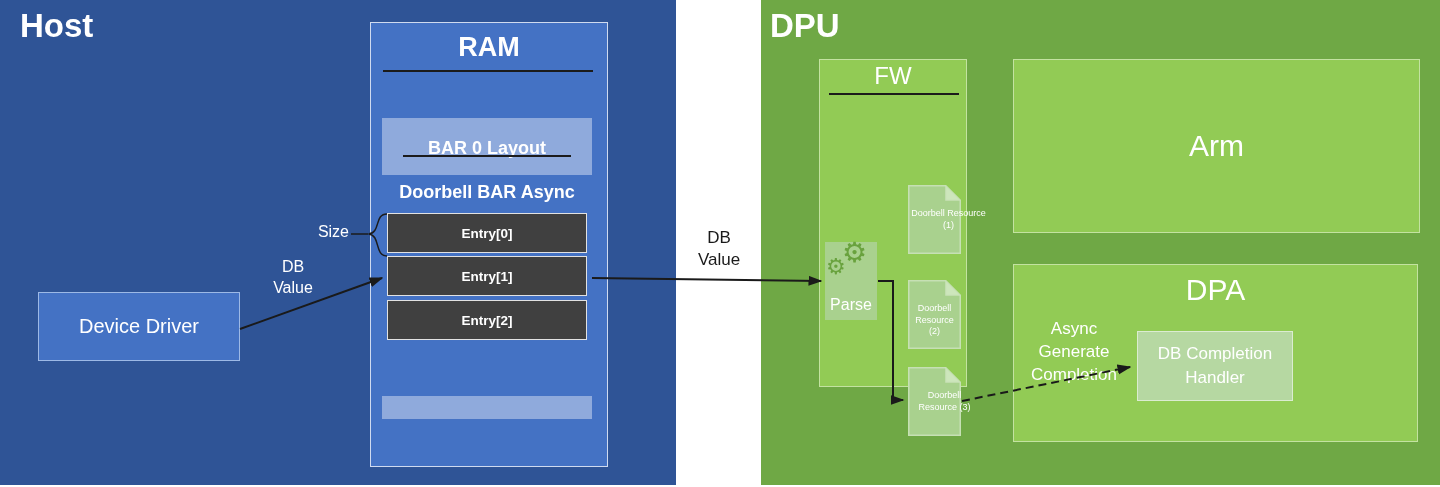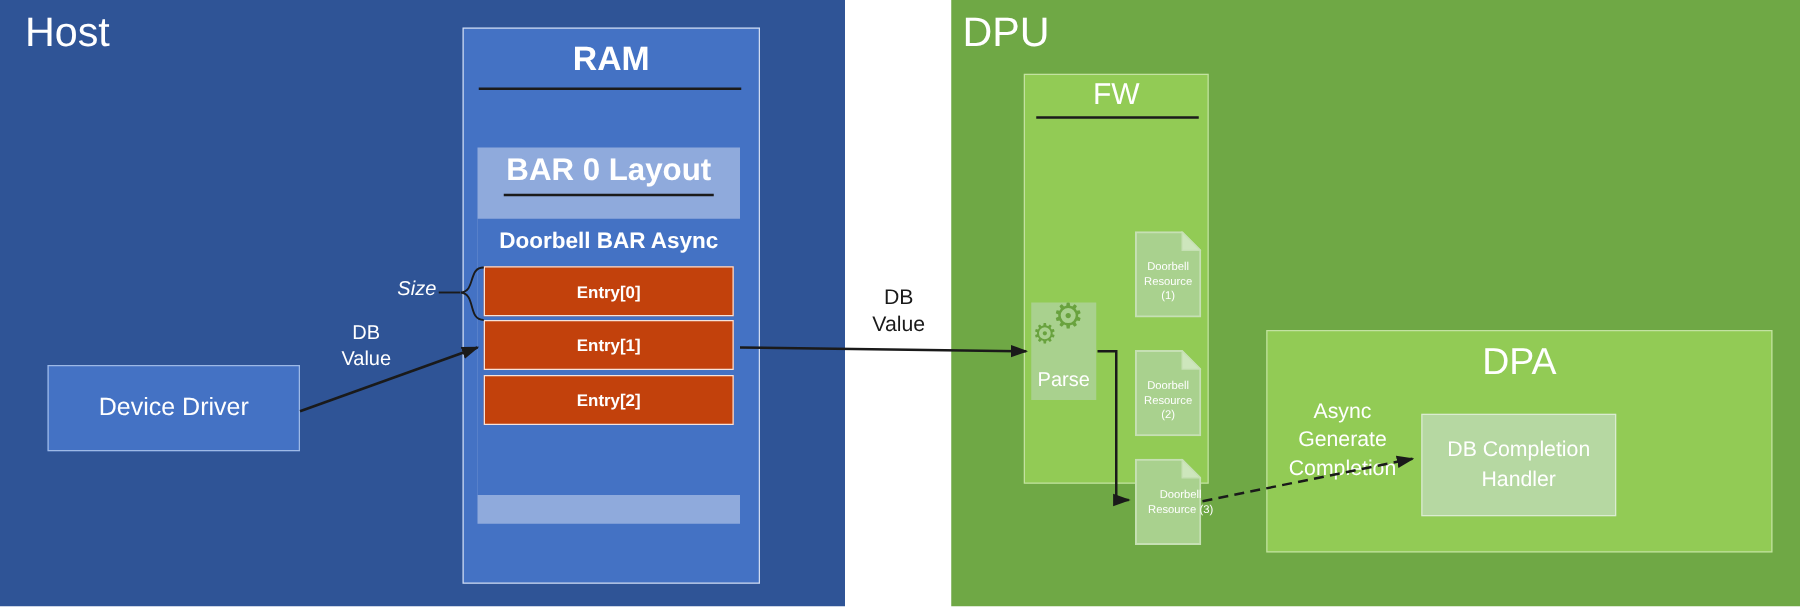--- a/index.html
+++ b/index.html
@@ -7,65 +7,65 @@
     position:relative;width:1440px;height:487px;overflow:hidden;
     font-family:"Liberation Sans",sans-serif;color:#ffffff;
     -webkit-font-smoothing:antialiased;
   }
   .abs{position:absolute;}
   .center{text-align:center;}
   .flexc{display:flex;align-items:center;justify-content:center;}
 
   
   .host-rect{left:0;top:0;width:676px;height:485px;background:#2F5496;}
-  .section-title{font-size:33px;font-weight:400;line-height:1.1;}
+  .section-title{font-size:33px;font-weight:700;line-height:1.1;}
   .dd-box{left:38px;top:292px;width:202px;height:69px;background:#4472C4;
           border:1.5px solid #9DB9E6;box-sizing:border-box;font-size:20px;}
   .ram-box{left:370px;top:22px;width:238px;height:445px;background:#4472C4;
            border:1.5px solid rgba(255,255,255,0.75);box-sizing:border-box;font-weight:bold;}
   .ram-title{left:0;top:9px;width:100%;font-size:27px;}
   .ram-underline{left:12px;top:47px;width:210px;height:2px;background:#1b1b1b;}
   .bar0-box{left:11px;top:95px;width:210px;height:301px;background:#8FAADC;}
-  .bar0-title{left:0;top:4px;width:100%;font-size:25px;}
+  .bar0-title{left:0;top:20px;width:100%;font-size:18px;}
   .bar0-underline{left:21px;top:37px;width:168px;height:2px;background:#1b1b1b;}
   .region-box{left:0;top:57px;width:210px;height:221px;background:#4472C4;}
   .region-title{left:0;top:7px;width:100%;font-size:18px;}
-  .entry{left:5px;width:200px;height:40px;background:#c2410c;
+  .entry{left:5px;width:200px;height:40px;background:#404040;
          border:1.5px solid rgba(255,255,255,0.85);box-sizing:border-box;font-size:13.5px;}
   .entry0{top:38px;} .entry1{top:81px;} .entry2{top:125px;} .entry3{top:168px;}
 
-  .size-label{left:305px;top:223px;width:44px;font-size:16px;text-align:right;font-style:italic;}
+  .size-label{left:305px;top:223px;width:44px;font-size:16px;text-align:right;}
   .dbv-host{left:262px;top:256px;width:62px;font-size:16px;line-height:21px;text-align:center;}
   .dbv-mid{left:689px;top:227px;width:60px;font-size:17px;line-height:22px;
            text-align:center;color:#1a1a1a;}
 
   
   .dpu-rect{left:761px;top:0;width:679px;height:485px;background:#6FA845;}
   .fw-box{left:58px;top:59px;width:148px;height:328px;background:#92CB55;
           border:1px solid rgba(255,255,255,0.45);box-sizing:border-box;}
   .fw-title{left:0;top:2px;width:100%;font-size:24px;}
   .fw-underline{left:9px;top:33px;width:130px;height:2px;background:#1b1b1b;}
   .parse-box{left:5px;top:182px;width:52px;height:78px;background:#A9D18E;}
   .gear{position:absolute;color:#69A23E;line-height:1;}
   .gear1{top:-3px;left:17px;font-size:28px;}
   .gear2{top:14px;left:1px;font-size:22px;}
   .parse-label{position:absolute;left:0;bottom:6px;width:100%;font-size:16px;text-align:center;}
   .doc{left:88px;width:53px;height:69px;}
   .doc svg{position:absolute;left:0;top:0;width:53px;height:69px;}
   .doc-label{position:absolute;left:2px;right:2px;top:23px;font-size:9px;
              line-height:11.5px;text-align:center;}
-  .doc0{top:43px;} .doc1{top:125px;} .doc2{top:220px;} .doc3{top:307px;padding-left:20px;}
+  .doc0{top:43px;} .doc1{top:125px;padding-left:28px;} .doc2{top:220px;} .doc3{top:307px;padding-left:20px;}
 
   .arm-box{left:252px;top:59px;width:407px;height:174px;background:#92CB55;
            border:1px solid rgba(255,255,255,0.45);box-sizing:border-box;font-size:30px;}
   .dpa-box{left:252px;top:264px;width:405px;height:178px;background:#92CB55;
            border:1px solid rgba(255,255,255,0.45);box-sizing:border-box;}
   .dpa-title{left:0;top:8px;width:100%;font-size:30px;}
   .async-label{left:4px;top:52px;width:112px;font-size:17px;line-height:23px;text-align:center;}
-  .handler-box{left:123px;top:66px;width:156px;height:82px;background:#B6D8A2;
+  .handler-box{left:123px;top:66px;width:156px;height:70px;background:#B6D8A2;
                border:1px solid rgba(255,255,255,0.5);box-sizing:border-box;
                font-size:17px;line-height:24px;text-align:center;}
 
   .overlay{left:0;top:0;width:1440px;height:487px;pointer-events:none;z-index:50;}
 </style>
 </head>
 <body>
 
 <div class="stage">
 
@@ -134,20 +134,23 @@
       </div>
       <div class="abs doc doc3">
         <svg viewBox="0 0 52 68" preserveAspectRatio="none">
           <path d="M0.75,0.75 H37 L51.25,15 V67.25 H0.75 Z" fill="#A9D18E" stroke="#C6E0B4" stroke-width="1.5"></path>
           <path d="M37,0.75 V15 H51.25 Z" fill="#CDE6BC" stroke="#C6E0B4" stroke-width="1"></path>
         </svg>
         <div class="doc-label">Doorbell Resource (3)</div>
       </div>
     </div>
 
+    <div class="abs arm-box flexc">
+      <span>Arm</span>
+    </div>
 
     <div class="abs dpa-box">
       <div class="abs dpa-title center">DPA</div>
       <div class="abs async-label">Async Generate Completion</div>
       <div class="abs handler-box flexc">
         <span>DB Completion Handler</span>
       </div>
     </div>
   </section>
 

